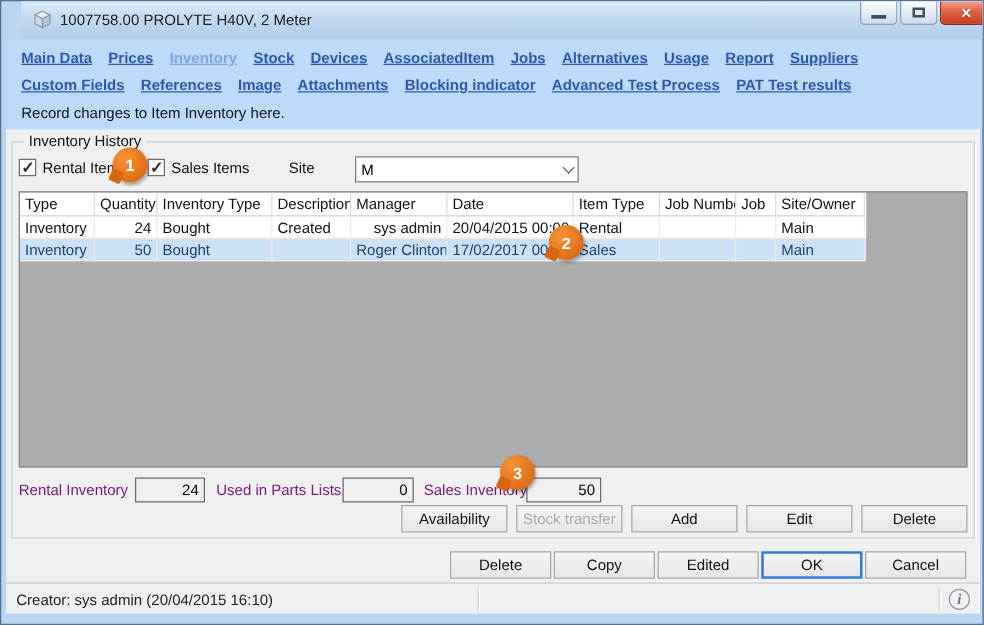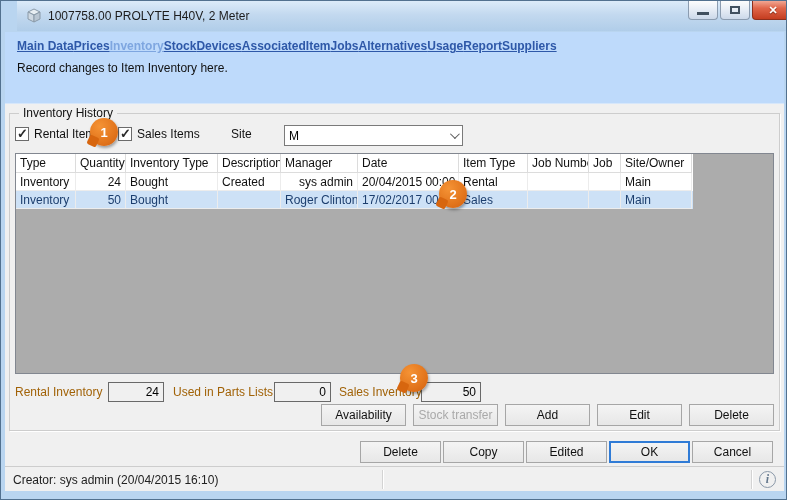--- a/index.html
+++ b/index.html
@@ -21,21 +21,21 @@
     font-size:10px; color:#41505f; }
   .win-btn.close { width:42px; background:linear-gradient(#f1a793,#e0664a 40%,#c43d20);
     border-color:#8e2f1c; color:#fff; font-weight:bold; font-size:11px;
     text-shadow:0 1px 1px #7d2714; }
   .glyph-min { width:12px; height:3px; background:#41505f; margin-top:6px; }
   .glyph-max { width:10px; height:8px; border:2px solid #41505f; }
 
   
   .nav-panel { position:absolute; left:4px; top:31px; width:779px; height:72px;
     background:#bedafb; border-bottom:1px solid #d7e7fa; padding:3px 0 0 12px; }
-  .nav-row { display:flex; flex-wrap:nowrap; height:22px; align-items:center; }
+  .nav-row { display:flex; flex-wrap:nowrap; gap:13px; height:22px; align-items:center; }
   .nav-link { font-size:12px; font-weight:bold; color:#2e58a8; text-decoration:underline;
     white-space:nowrap; cursor:pointer; }
   .nav-link.active { color:#7ea6e0; }
   .nav-message { height:22px; display:flex; align-items:center; font-size:12px; color:#111; }
 
   
   .content { position:absolute; left:4px; top:103px; width:779px; height:362px; background:#f0f0f0; }
 
   .groupbox { position:absolute; left:4px; top:9px; width:771px; height:318px;
     border:1px solid #cdcdcd; box-shadow:1px 1px 0 #ffffff; }
@@ -65,21 +65,21 @@
     display:flex; align-items:flex-start; }
   .lv-row { display:flex; width:677px; height:18px; background:#fff; }
   .lv-row.selected { background:#cde1f6; }
   .lv-row.selected .lv-cell { color:#1c3e6e; }
   .lv-cell { border-right:1px solid #ececec; border-bottom:1px solid #ececec;
     font-size:12px; color:#111; padding:2px 4px 0 4px; overflow:hidden; white-space:nowrap; }
   .lv-cell.num { text-align:right; }
 
   
   .fields-row { position:absolute; left:0; top:278px; width:779px; height:20px; }
-  .field-label { position:absolute; top:3px; font-size:12px; color:#a16207; }
+  .field-label { position:absolute; top:3px; font-size:12px; color:#701a75; }
   .field-box { position:absolute; top:0; height:20px; background:#f0f0f0;
     border:1px solid #696969; font-size:12px; color:#000; text-align:right;
     padding:2px 4px 0 0; }
 
   
   .btn { height:22px; background:linear-gradient(#f4f4f4,#e7e7e7); border:1px solid #a6a6a6;
     font-size:12px; color:#111; display:flex; align-items:center; justify-content:center;
     font-family:"Liberation Sans", sans-serif; cursor:pointer; }
   .btn.disabled { color:#a9a9a9; cursor:default; }
   .btn.default { border:2px solid #2f7bd6; }
@@ -143,20 +143,29 @@
         <span class="nav-link active">Inventory</span>
         <span class="nav-link">Stock</span>
         <span class="nav-link">Devices</span>
         <span class="nav-link">AssociatedItem</span>
         <span class="nav-link">Jobs</span>
         <span class="nav-link">Alternatives</span>
         <span class="nav-link">Usage</span>
         <span class="nav-link">Report</span>
         <span class="nav-link">Suppliers</span>
       </div>
+    <div class="nav-row" id="nav-row-2">
+        <span class="nav-link">Custom Fields</span>
+        <span class="nav-link">References</span>
+        <span class="nav-link">Image</span>
+        <span class="nav-link">Attachments</span>
+        <span class="nav-link">Blocking indicator</span>
+        <span class="nav-link">Advanced Test Process</span>
+        <span class="nav-link">PAT Test results</span>
+      </div>
     <div class="nav-message">Record changes to Item Inventory here.</div>
   </div>
 
   <div class="content">
 
     <div class="groupbox">
       <span class="group-label">Inventory History</span>
     </div>
 
     <div class="cb-row">

